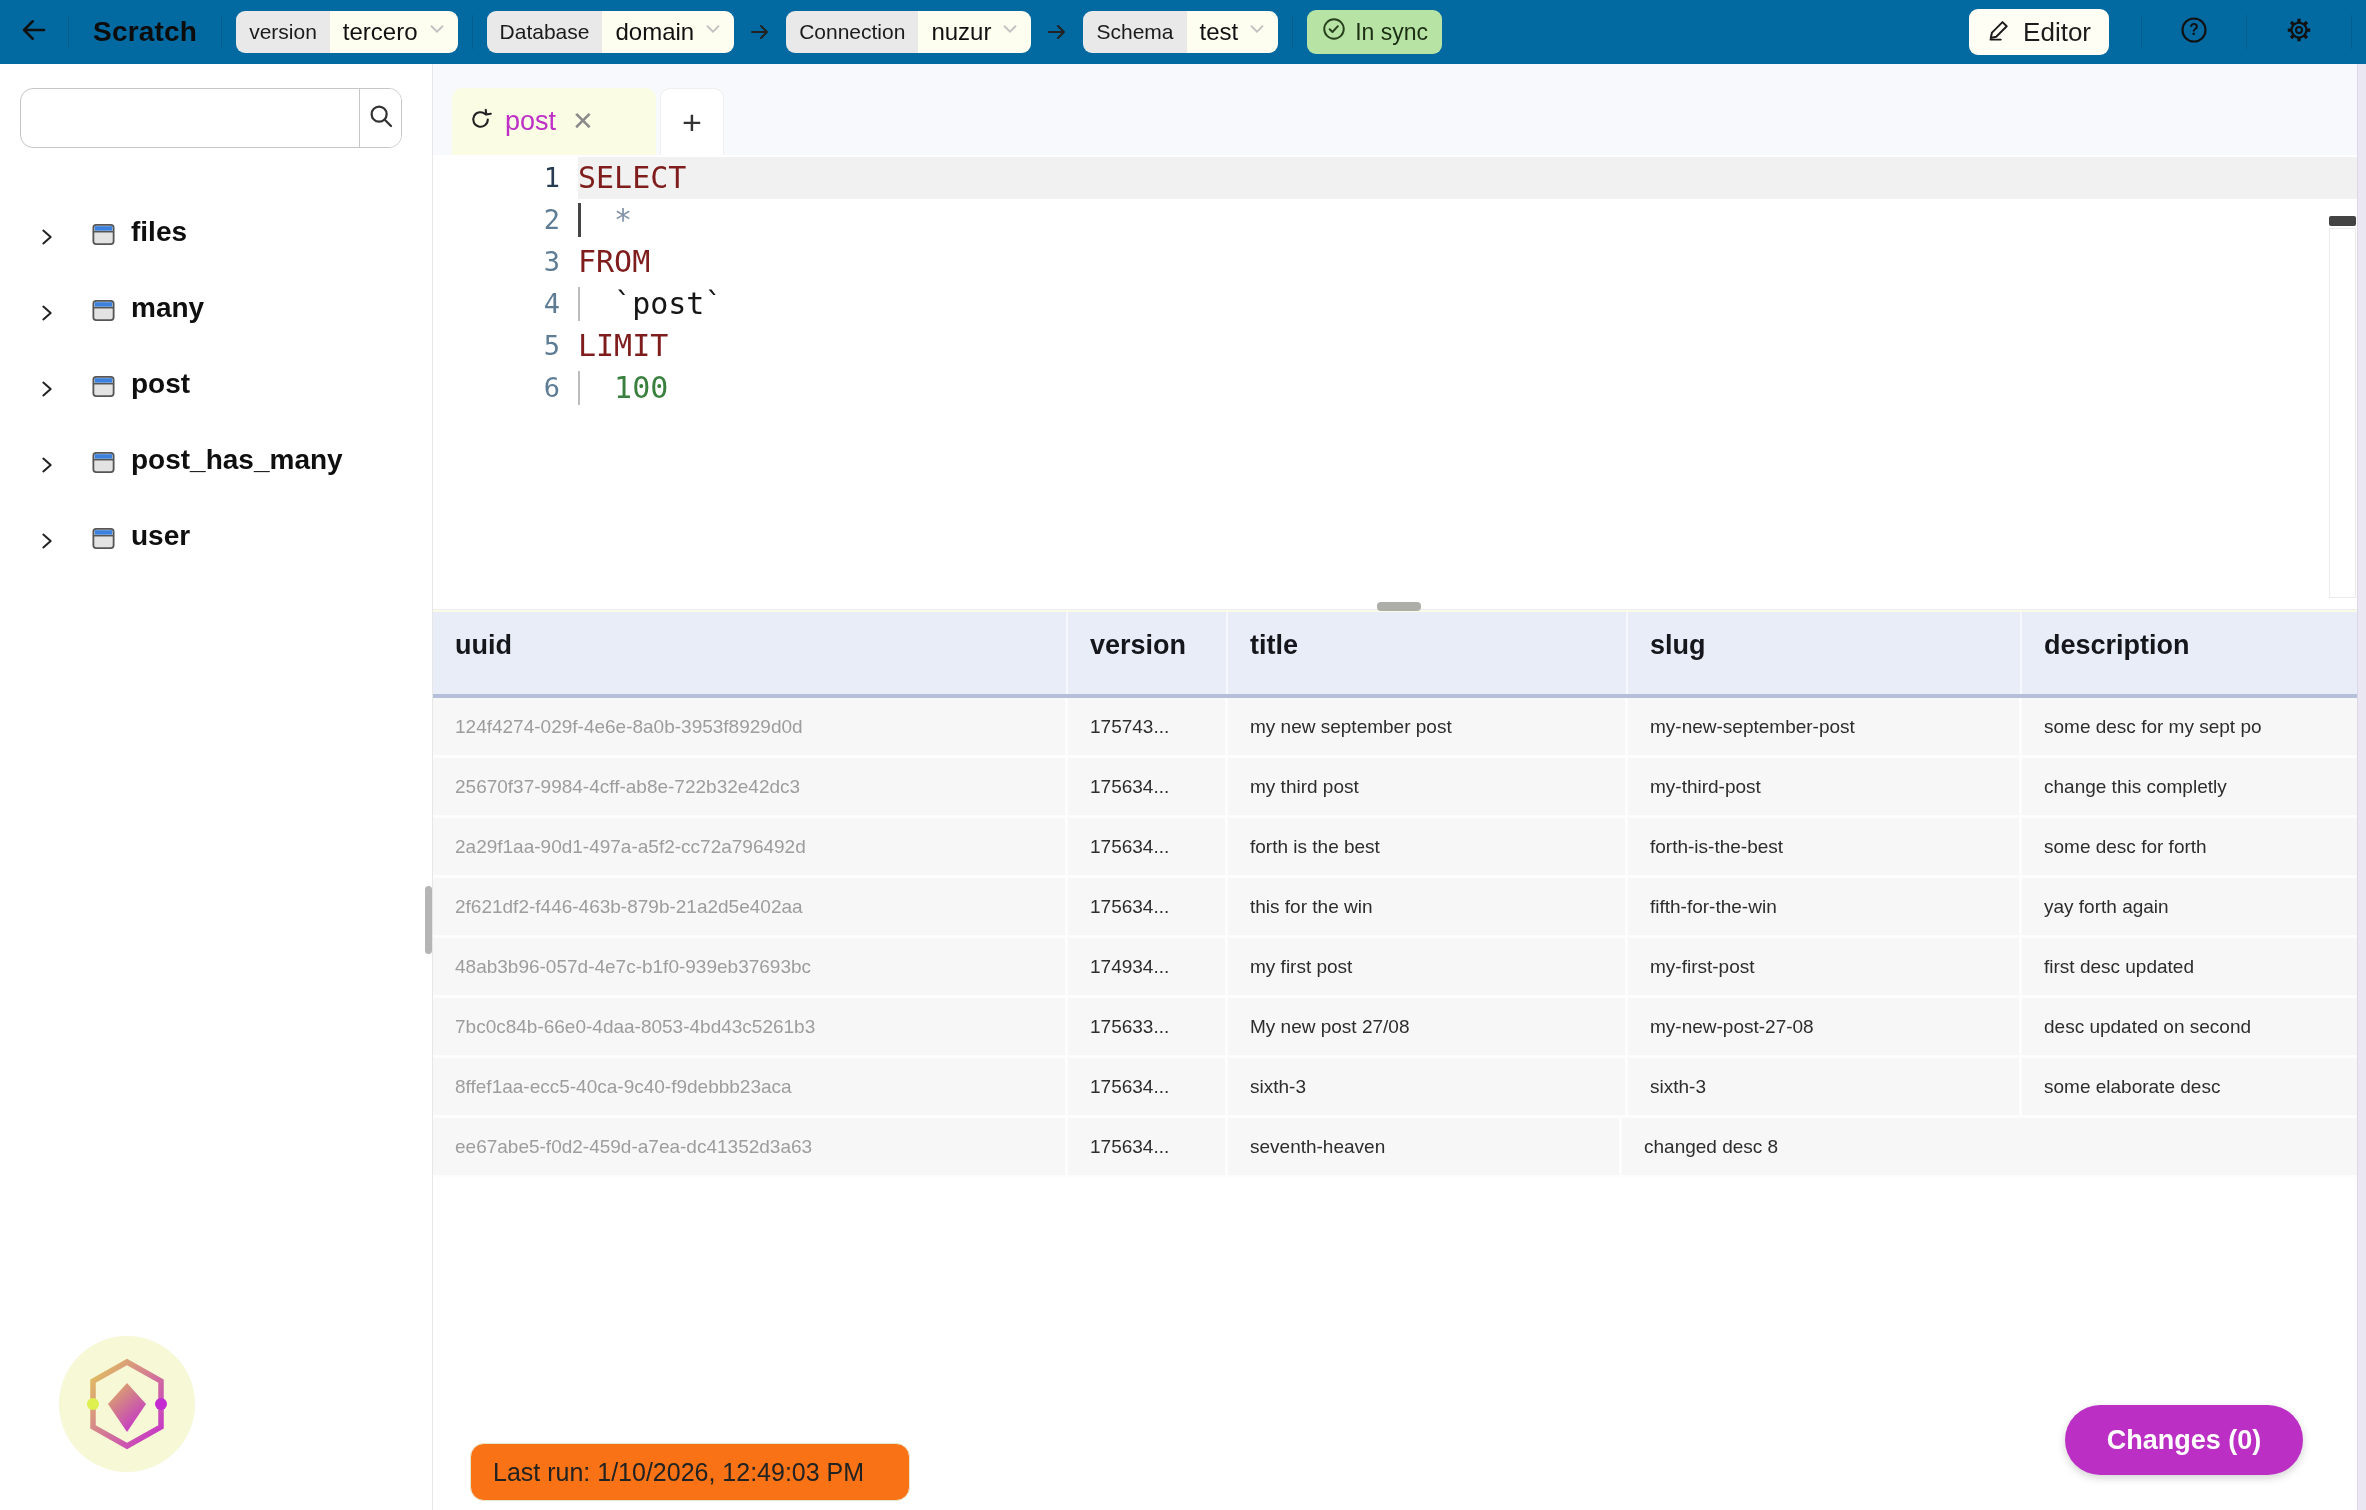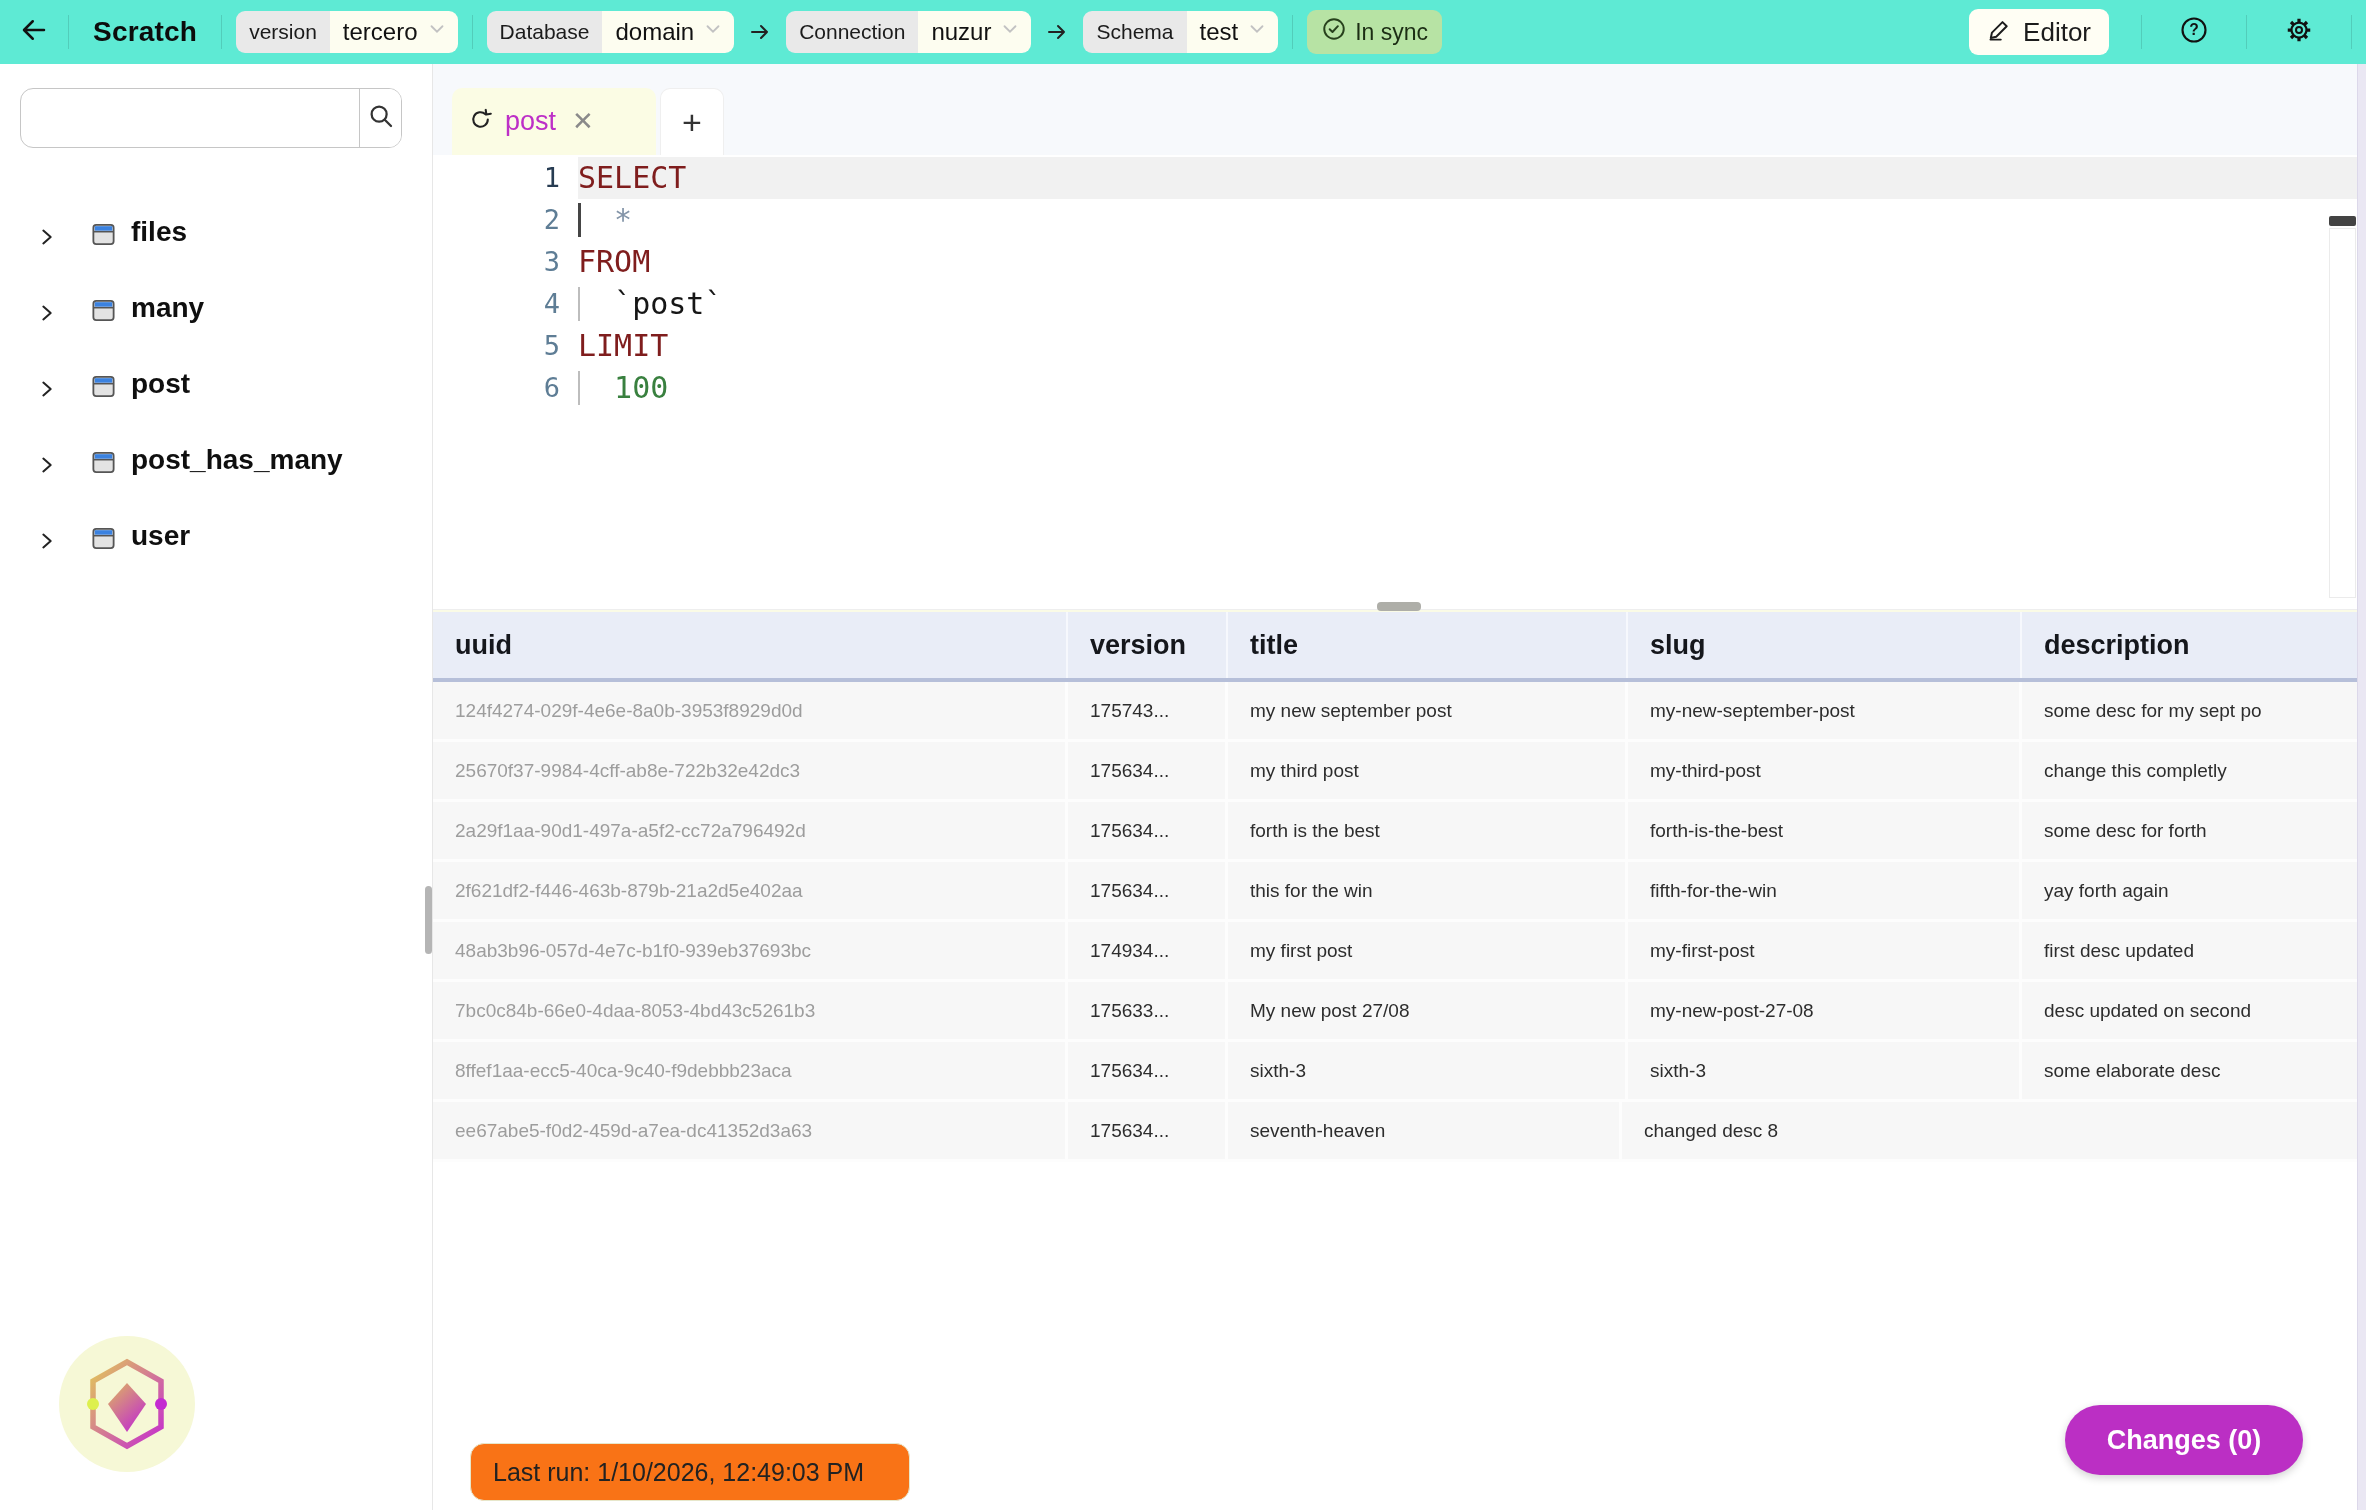--- a/index.html
+++ b/index.html
@@ -1,20 +1,20 @@
 <!DOCTYPE html>
 <html><head>
 <meta charset="utf-8">
 <style>
   * { margin:0; padding:0; box-sizing:border-box; }
   html,body { width:2366px; height:1510px; background:#fff; font-family:"Liberation Sans", sans-serif; }
   .app { position:relative; width:2366px; height:1510px; overflow:hidden; background:#fff; }
 
   
-  .topbar { position:absolute; left:0; top:0; width:2366px; height:64px; background:#5eead4;
+  .topbar { position:absolute; left:0; top:0; width:2366px; height:64px; background:#0369a1;
             display:flex; align-items:center; padding:0 14px; }
   .tb-left { display:flex; align-items:center; gap:14px; flex:1; }
   .tb-right { display:flex; align-items:center; gap:32px; }
   .sep { width:1px; height:34px; background:rgba(0,0,0,0.12); }
   .iconbtn { width:40px; height:40px; display:flex; align-items:center; justify-content:center; cursor:pointer; }
   .app-title { font-size:28px; font-weight:bold; color:#0c0c0c; letter-spacing:0.2px; padding:0 10px; }
   .ctl { display:flex; align-items:stretch; border-radius:9px; overflow:hidden; height:42px; }
   .ctl .lbl { background:#e9e9e9; color:#1b1b1b; font-size:21px; display:flex; align-items:center; padding:0 13px; }
   .ctl .val { background:#fdfdf0; color:#111; font-size:24px; display:flex; align-items:center; gap:8px; padding:0 10px 0 13px; cursor:pointer; }
   .flowarrow { display:flex; align-items:center; }
@@ -73,21 +73,21 @@
   .fmtbtn .b { font-size:26px; font-weight:bold; color:#1e1e1e; }
   .fmtbtn .h { font-size:23px; color:#333; }
   .runbtn { display:flex; align-items:center; gap:10px; background:#bd2fc7; border:none; border-radius:11px;
             height:52px; padding:0 20px; cursor:pointer; }
   .runbtn .b { font-size:27px; font-weight:bold; color:#fff; }
   .runbtn .h { font-size:23px; color:#fff; }
   .draghandle { position:absolute; left:944px; top:538px; width:44px; height:9px; background:#aeaeA8; border-radius:4px; cursor:row-resize; }
 
   
   .results { position:absolute; left:0; top:548px; right:0; }
-  .rheader { display:flex; height:70px; background:#e9edf7; border-bottom:4px solid #b6bfd9; }
+  .rheader { display:flex; height:86px; background:#e9edf7; border-bottom:4px solid #b6bfd9; }
   .hcell { font-size:27px; font-weight:bold; color:#15171c; line-height:66px; padding-left:22px;
            border-right:2px solid #f6f8fd; overflow:hidden; white-space:nowrap; cursor:pointer; }
   .rrow { display:flex; height:60px; background:#f7f7f7; border-bottom:3px solid #fdfdfd; }
   .cell { font-size:19px; color:#2d2d2d; line-height:57px; padding-left:22px; border-right:3px solid #fdfdfd;
           overflow:hidden; white-space:nowrap; }
   .cell.uuid { color:#9d9d9d; }
   .c0 { width:635px; } .c1 { width:160px; } .c2 { width:400px; } .c3 { width:394px; } .c4 { flex:1; }
   .left-thumb { position:absolute; left:-8px; top:274px; width:7px; height:68px; background:#b5b5b5; border-radius:4px; }
 
   

